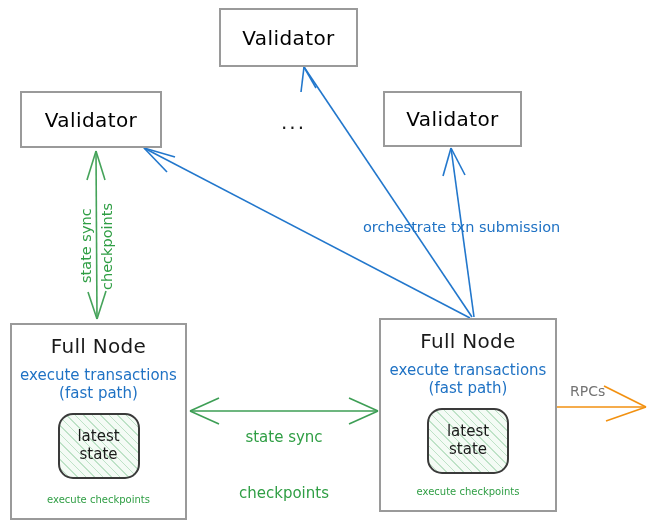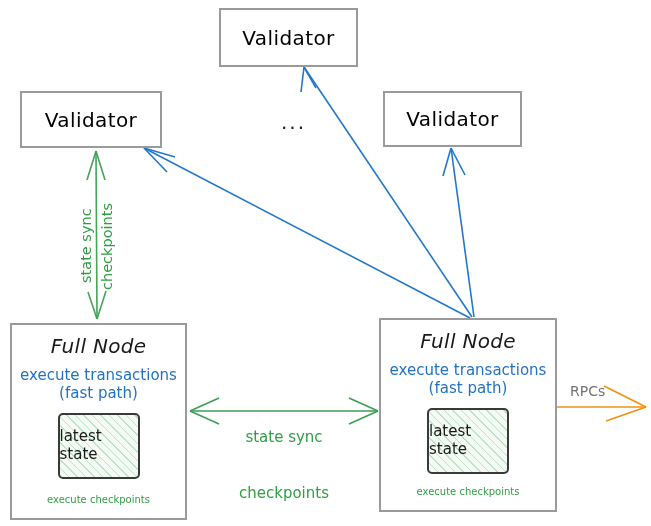--- a/index.html
+++ b/index.html
@@ -49,43 +49,43 @@
     z-index: 3;
     display: flex;
     flex-direction: column;
     align-items: center;
   }
   .fn-title {
     font-size: 20px;
     color: #1a1a1a;
     margin-top: 9px;
     letter-spacing: 0.3px;
-    font-style: italic;
   }
   .fn-blue {
     font-size: 15px;
     color: #1f72c4;
     text-align: center;
     line-height: 1.22;
     margin-top: 8px;
   }
   .fn-green {
     font-size: 10px;
     color: #2f9e44;
     text-align: center;
     margin-bottom: 13px;
   }
   .state-box {
     width: 78px;
     height: 62px;
     border: 2px solid #3a3a3a;
-    border-radius: 5px;
+    border-radius: 15px;
     margin-top: 10px;
     display: flex;
     flex-direction: column;
+    align-items: center;
     justify-content: center;
     font-size: 15px;
     color: #1a1a1a;
     line-height: 1.18;
     background-color: #f4fbf5;
     background-image: repeating-linear-gradient(
       45deg,
       rgba(86,178,110,0.34) 0px,
       rgba(86,178,110,0.34) 1px,
       rgba(255,255,255,0) 1px,
@@ -198,20 +198,21 @@
       <div>(fast path)</div>
     </div>
     <div class="state-box">
       <div>latest</div>
       <div>state</div>
     </div>
     <div class="spacer"></div>
     <div class="fn-green">execute checkpoints</div>
   </div>
 
+  <div class="flabel lbl-blue" style="left:363px; top:219px;">orchestrate txn submission</div>
 
   <div class="vert-green" style="left:78px; top:283px;">state sync</div>
   <div class="vert-green" style="left:99px; top:290px;">checkpoints</div>
 
   <div class="flabel lbl-green" style="left:222px; top:390px; width:124px;">
     <div>state sync</div>
     <div>checkpoints</div>
   </div>
 
   <div class="flabel lbl-orange" style="left:570px; top:383px;">RPCs</div>

